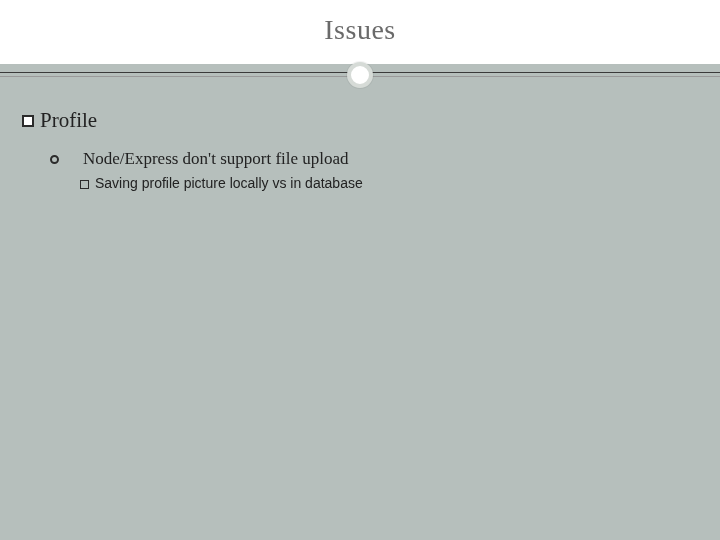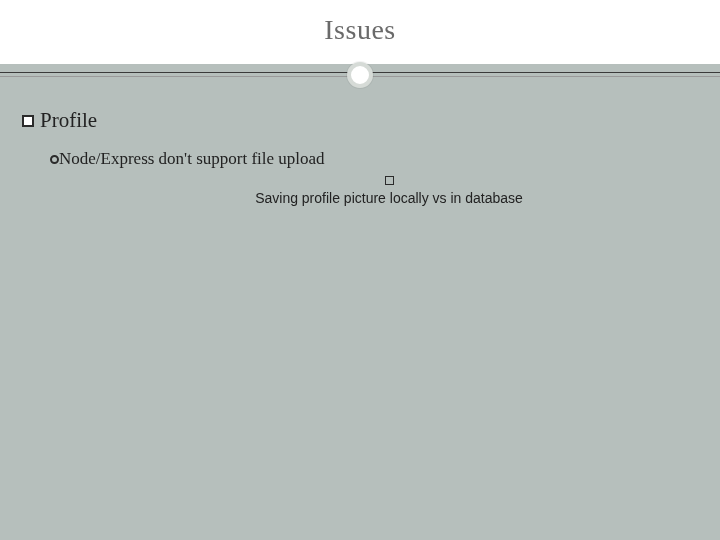--- a/index.html
+++ b/index.html
@@ -78,21 +78,21 @@
     display: inline-block;
     width: 12px;
     height: 12px;
     border: 2px solid #2b2b2b;
     background: #fff;
     flex: 0 0 auto;
   }
   .lvl2 {
     display: flex;
     align-items: center;
-    gap: 0;
+    gap: 24px;
     font-family: Georgia, serif;
     font-size: 17px;
     color: #222;
     margin: 6px 0 6px 28px;
   }
   .circle-bullet {
     display: inline-block;
     width: 9px;
     height: 9px;
     border: 2px solid #2b2b2b;
@@ -101,21 +101,20 @@
     flex: 0 0 auto;
   }
   .lvl3 {
     display: flex;
     align-items: center;
     gap: 6px;
     font-family: Arial, Helvetica, sans-serif;
     font-size: 14px;
     color: #222;
     margin: 4px 0 0 58px;
-    flex-direction: column;
   }
   .small-square {
     display: inline-block;
     width: 9px;
     height: 9px;
     border: 1.5px solid #2b2b2b;
     background: transparent;
     flex: 0 0 auto;
     position: relative;
     top: 1px;

